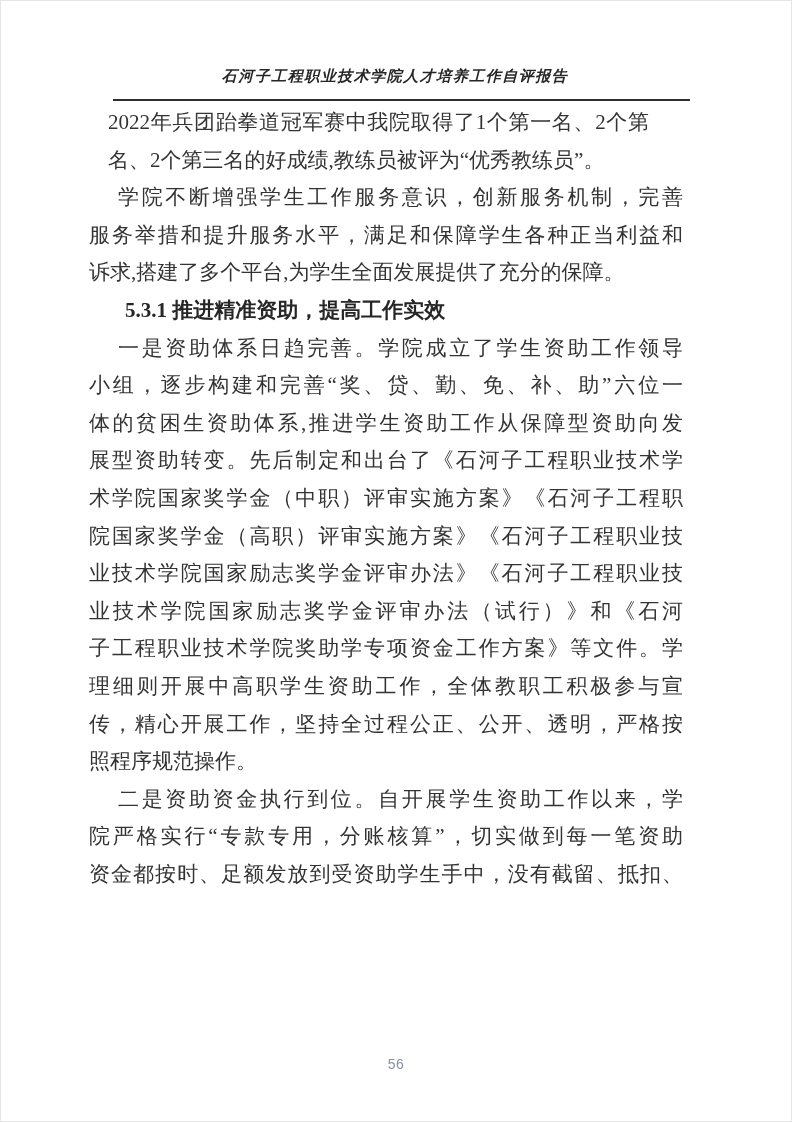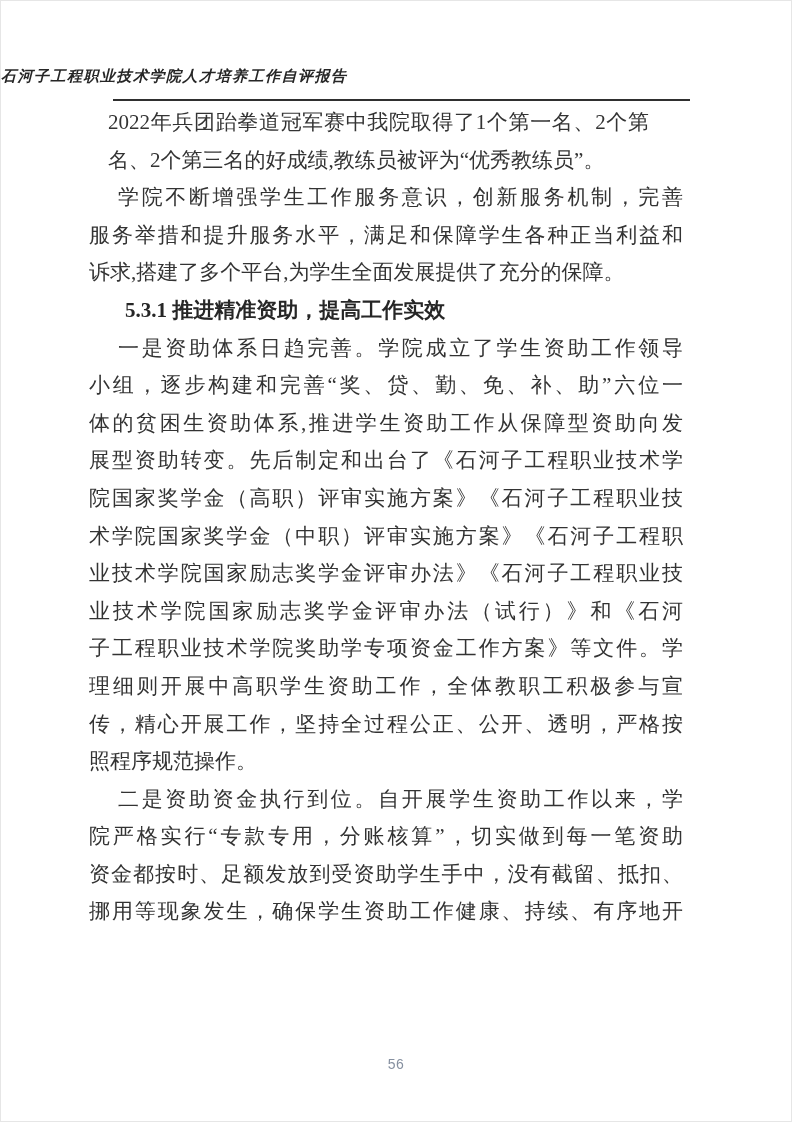--- a/index.html
+++ b/index.html
@@ -9,20 +9,21 @@
     background:#ffffff;
     box-sizing:border-box;
     border:1px solid #e6e6e6;
     font-family:"Liberation Serif","DejaVu Serif",serif;
     color:#2e2e2e;
     overflow:hidden;
   }
   
   .doc-header{
     position:absolute;top:66px;left:0;right:2px;
+    text-align:center;
     font-size:15px;
     font-weight:bold;
     font-style:italic;
     letter-spacing:1.5px;
     color:#262626;
   }
   .header-rule{
     position:absolute;top:98px;left:112px;width:577px;height:2px;
     background:#2f2f2f;
   }
@@ -72,29 +73,28 @@
     <div class="line p1 j">2022年兵团跆拳道冠军赛中我院取得了1个第一名、2个第二</div>
     <div class="line p1">名、2个第三名的好成绩,教练员被评为“优秀教练员”。</div>
     <div class="line i j">学院不断增强学生工作服务意识，创新服务机制，完善</div>
     <div class="line j">服务举措和提升服务水平，满足和保障学生各种正当利益和</div>
     <div class="line">诉求,搭建了多个平台,为学生全面发展提供了充分的保障。</div>
     <div class="line h">5.3.1 推进精准资助，提高工作实效</div>
     <div class="line i j">一是资助体系日趋完善。学院成立了学生资助工作领导</div>
     <div class="line j">小组，逐步构建和完善“奖、贷、勤、免、补、助”六位一</div>
     <div class="line j">体的贫困生资助体系,推进学生资助工作从保障型资助向发</div>
     <div class="line j">展型资助转变。先后制定和出台了《石河子工程职业技术学</div>
+    <div class="line j">术学院国家奖学金（中职）评审实施方案》《石河子工程职</div>
     <div class="line j">院国家奖学金（高职）评审实施方案》《石河子工程职业技</div>
-    <div class="line j">术学院国家奖学金（中职）评审实施方案》《石河子工程职</div>
     <div class="line j">业技术学院国家励志奖学金评审办法》《石河子工程职业技</div>
     <div class="line j">业技术学院国家励志奖学金评审办法（试行）》和《石河</div>
     <div class="line j">子工程职业技术学院奖助学专项资金工作方案》等文件。学</div>
     <div class="line j">理细则开展中高职学生资助工作，全体教职工积极参与宣</div>
     <div class="line j">传，精心开展工作，坚持全过程公正、公开、透明，严格按</div>
     <div class="line">照程序规范操作。</div>
     <div class="line i j">二是资助资金执行到位。自开展学生资助工作以来，学</div>
     <div class="line j">院严格实行“专款专用，分账核算”，切实做到每一笔资助</div>
     <div class="line j">资金都按时、足额发放到受资助学生手中，没有截留、抵扣、</div>
-    <div class="line j">挪用等现象发生，确保学生资助工作健康、持续、有序地开</div>
   </div>
 
   <div class="page-number">56</div>
 
 </div>
 
 </body></html>

